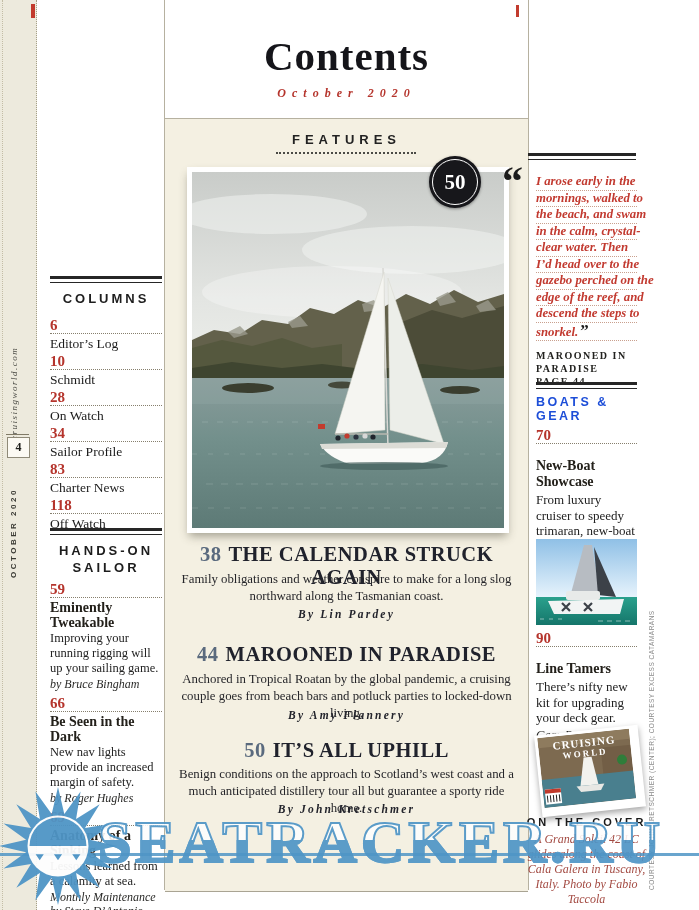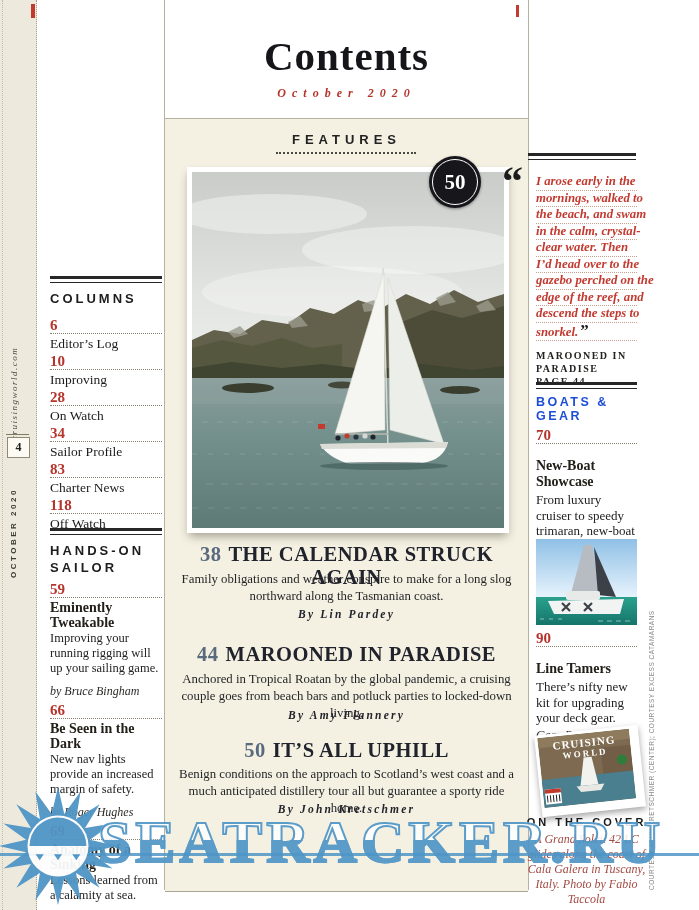--- a/index.html
+++ b/index.html
@@ -48,29 +48,29 @@
               font-size:20.5px;letter-spacing:.5px;color:#20222c;}
   .feat-num{color:#5a6a7e;margin-right:7px;}
   .feat-desc{position:absolute;left:176px;width:341px;text-align:center;font-size:12.8px;line-height:1.32;color:#26262a;}
   .feat-byline{position:absolute;left:170px;width:353px;text-align:center;font-weight:bold;font-style:italic;
                font-size:11.5px;letter-spacing:2.2px;color:#23242c;}
 
   
   .rule-double{position:absolute;height:3px;border-top:3px solid #262626;border-bottom:1px solid #262626;}
 
   
-  .colhead{position:absolute;left:50px;width:112px;font-family:"Liberation Sans",sans-serif;
+  .colhead{position:absolute;left:50px;width:112px;text-align:center;font-family:"Liberation Sans",sans-serif;
            font-weight:bold;font-size:13px;letter-spacing:3px;color:#1d1d1d;}
   .list{position:absolute;left:50px;width:112px;}
   .numrow{font-weight:bold;font-size:15px;color:#b5342c;border-bottom:1px dotted #867f6d;line-height:16px;margin-top:1px;}
   .itemlabel{font-size:13.5px;color:#1c1c1c;line-height:15px;margin:2px 0 2px 0;}
   .hitem{margin-bottom:4px;}
   .htitle{font-weight:bold;font-size:14px;line-height:15px;color:#23201a;margin-top:2px;max-width:90px;}
   .hdesc{font-size:12.5px;line-height:15px;color:#222;margin-top:1px;}
-  .hbyline{font-style:italic;font-size:12px;line-height:14px;color:#2a2a28;margin-top:8px;}
+  .hbyline{font-style:italic;font-size:12px;line-height:14px;color:#2a2a28;margin-top:1px;}
 
   
   .quote-open{position:absolute;left:502px;top:160px;font-size:42px;font-weight:bold;color:#1b1b1b;line-height:1;}
   .quote{position:absolute;left:536px;top:174px;width:101px;}
   .qline{font-weight:bold;font-style:italic;font-size:12.8px;line-height:15.5px;color:#c23a30;
          border-bottom:1px dotted #c9a08e;white-space:nowrap;}
   .qclose{color:#1b1b1b;font-size:17px;font-style:normal;margin-left:2px;}
   .qref{font-weight:bold;font-size:10px;letter-spacing:1.5px;line-height:13px;color:#22221f;}
   .qref-wrap{margin-top:8px;}
 
@@ -209,21 +209,21 @@
 
   <div class="rule-double" style="left:50px;top:276px;width:112px;"></div>
   <div class="colhead" style="top:291px;">COLUMNS</div>
   <div class="list" style="top:316px;">
     <div>
         <div class="numrow">6</div>
         <div class="itemlabel">Editor’s Log</div>
       </div>
     <div>
         <div class="numrow">10</div>
-        <div class="itemlabel">Improving</div>
+        <div class="itemlabel">Schmidt</div>
       </div>
     <div>
         <div class="numrow">28</div>
         <div class="itemlabel">On Watch</div>
       </div>
     <div>
         <div class="numrow">34</div>
         <div class="itemlabel">Sailor Profile</div>
       </div>
     <div>

